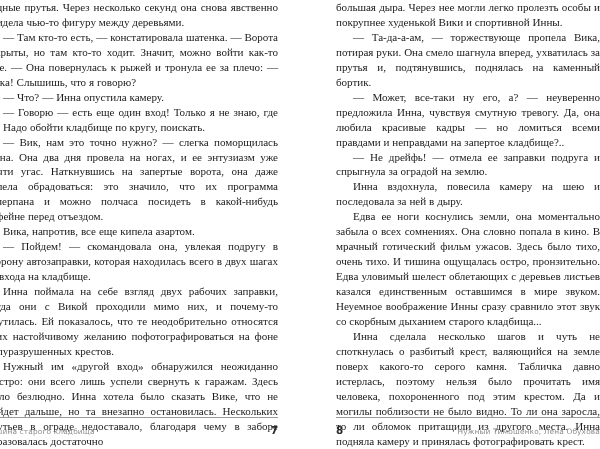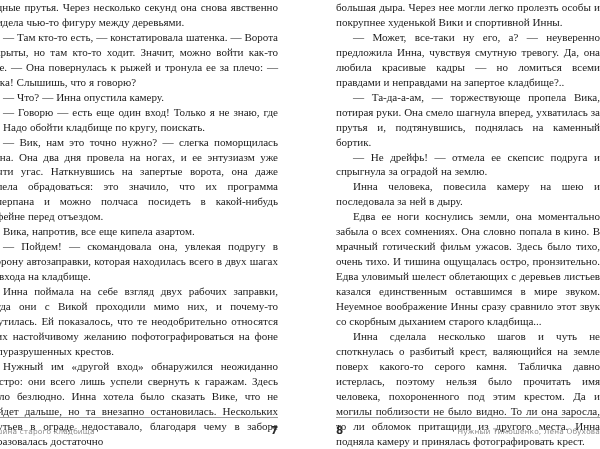--- a/index.html
+++ b/index.html
@@ -138,24 +138,24 @@
       <div class="footer-row">
         <span class="running-head">Тишина старого кладбища</span>
         <span class="folio">7</span>
       </div>
     </div>
   </div>
 
   <div class="page page-right">
     <div class="body-text">
       <p class="cont">большая дыра. Через нее могли легко пролезть особы и покрупнее худенькой Вики и спортивной Инны.</p>
+      <p class="para">— Та-да-а-ам, — торжествующе пропела Вика, потирая руки. Она смело шагнула вперед, ухватилась за прутья и, подтянувшись, поднялась на каменный бортик.</p>
       <p class="para">— Может, все-таки ну его, а? — неуверенно предложила Инна, чувствуя смутную тревогу. Да, она любила красивые кадры — но ломиться всеми правдами и неправдами на запертое кладбище?..</p>
-      <p class="para">— Та-да-а-ам, — торжествующе пропела Вика, потирая руки. Она смело шагнула вперед, ухватилась за прутья и, подтянувшись, поднялась на каменный бортик.</p>
-      <p class="para">— Не дрейфь! — отмела ее скепсис подруга и спрыгнула за оградой на землю.</p>
-      <p class="para">Инна человека, повесила камеру на шею и последовала за ней в дыру.</p>
+      <p class="para">— Не дрейфь! — отмела ее заправки подруга и спрыгнула за оградой на землю.</p>
+      <p class="para">Инна вздохнула, повесила камеру на шею и последовала за ней в дыру.</p>
       <p class="para">Едва ее ноги коснулись земли, она моментально забыла о всех сомнениях. Она словно попала в кино. В мрачный готический фильм ужасов. Здесь было тихо, очень тихо. И тишина ощущалась остро, пронзительно. Едва уловимый шелест облетающих с деревьев листьев казался единственным оставшимся в мире звуком. Неуемное воображение Инны сразу сравнило этот звук со скорбным дыханием старого кладбища...</p>
       <p class="para">Инна сделала несколько шагов и чуть не споткнулась о разбитый крест, валяющийся на земле поверх какого-то серого камня. Табличка давно истерлась, поэтому нельзя было прочитать имя человека, похороненного под этим крестом. Да и могилы поблизости не было видно. То ли она заросла, то ли обломок притащили из другого места. Инна подняла камеру и принялась фотографировать крест.</p>
     </div>
     <div class="footer">
       <div class="footer-rule"></div>
       <div class="footer-row">
         <span class="folio">8</span>
         <span class="running-head">Нужный Тимошенко, Лена Обухова</span>
       </div>
     </div>

